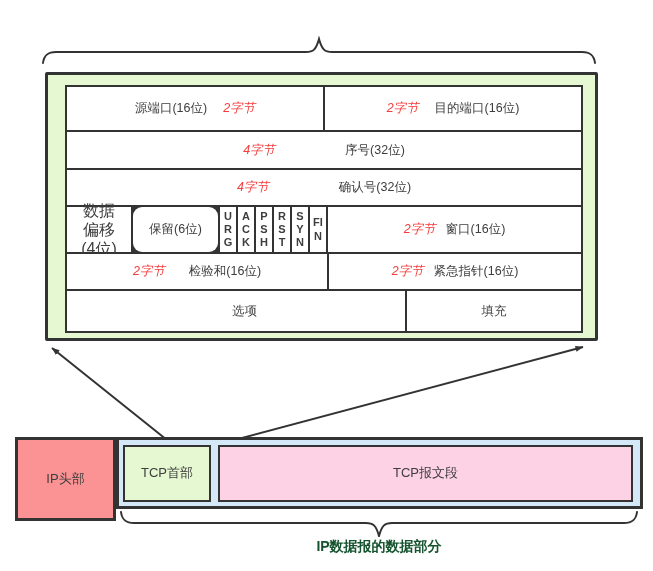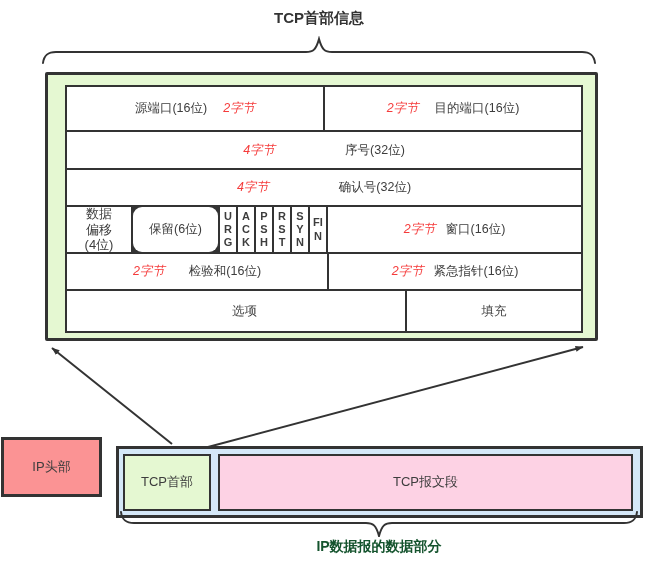--- a/index.html
+++ b/index.html
@@ -23,47 +23,46 @@
   .tbl{position:absolute;left:65px;top:85px;width:518px;background:var(--border);
        padding:2px;display:flex;flex-direction:column;gap:2px;}
   .row{display:flex;gap:2px;}
   .cell{background:#fff;display:flex;align-items:center;justify-content:center;
         font-size:12.5px;color:var(--text);}
   .bytes{color:var(--byte-text);font-style:italic;}
   .r1{height:43px;} .r2{height:36px;} .r3{height:35px;} .r4{height:45px;}
   .r5{height:35px;} .r6{height:40px;}
   .flex1{flex:1;}
   .gap16{gap:16px;} .gap70{gap:70px;} .gap10{gap:10px;} .gap24{gap:24px;}
-  .offset-cell{width:64px;font-size:13px;line-height:1.2;text-align:center;white-space:pre-line;}
+  .offset-cell{width:64px;font-size:16px;line-height:1.2;text-align:center;white-space:pre-line;}
   .reserved-cell{width:85px;border-radius:9px;}
   .flag-cell{width:16px;}
   .flag-cell span{display:block;width:11px;text-align:center;word-break:break-all;
                   line-height:1.2;font-size:11px;font-weight:bold;}
   .w260{width:260px;} .w338{width:338px;padding-left:17px;}
 
   .arrows{position:absolute;left:0;top:0;pointer-events:none;}
 
-  .ip-header-box{position:absolute;left:1px;top:437px;width:101px;height:60px;
+  .ip-header-box{position:absolute;left:15px;top:437px;width:101px;height:84px;
                  background:var(--red-fill);border:3px solid var(--border);
                  display:flex;align-items:center;justify-content:center;font-size:13px;}
   .blue-box{position:absolute;left:116px;top:437px;width:527px;height:72px;
             background:var(--blue-fill);border:3px solid var(--border);
-            display:flex;align-items:center;gap:7px;padding:0 7px 0 4px;margin-top:9px;}
+            display:flex;align-items:center;gap:7px;padding:0 7px 0 4px;}
   .tcp-hdr-small{width:88px;height:57px;background:var(--green-fill);
                  border:2.5px solid var(--border);display:flex;align-items:center;
                  justify-content:center;font-size:13px;}
   .tcp-seg{flex:1;height:57px;background:var(--pink-fill);border:2.5px solid var(--border);
            display:flex;align-items:center;justify-content:center;font-size:13px;}
 </style>
 </head>
 <body>
 
 <div class="canvas">
 
-  <div class="title">TCP首部信息</div>
 
   <svg class="top-brace" width="554" height="28" viewBox="0 0 554 28">
     <path d="M 1 27 C 2 19, 6 16, 14 16 L 264 16 C 271 16, 274 14, 277 3 C 280 14, 283 16, 290 16 L 540 16 C 548 16, 552 19, 553 27" fill="none" style="stroke:var(--border)" stroke-width="2" stroke-linecap="round"></path>
   </svg>
 
   <div class="green-box"></div>
 
   <div class="tbl">
     <div class="row r1">
       <div class="cell flex1 gap16">

